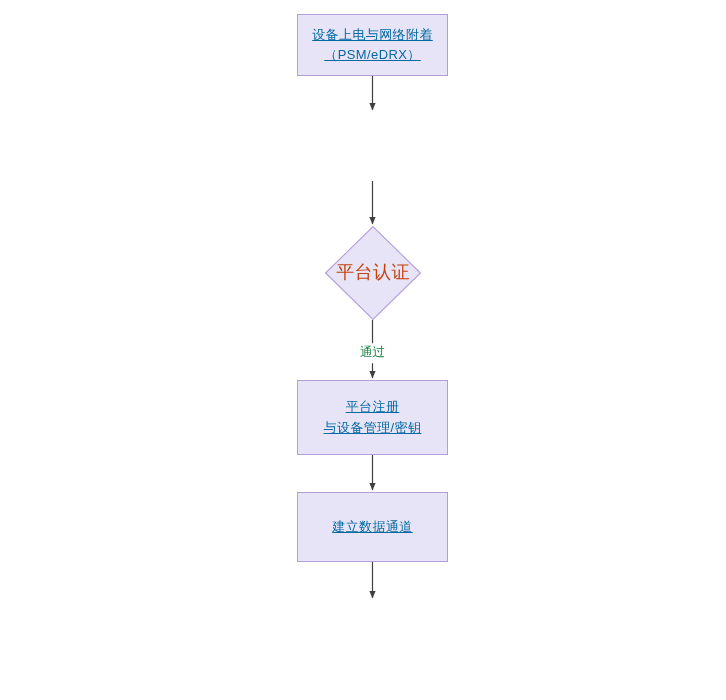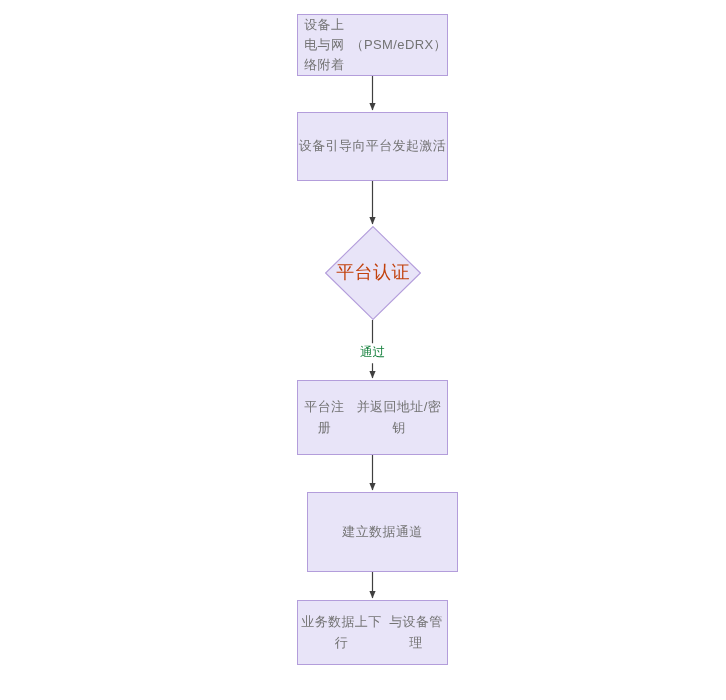--- a/index.html
+++ b/index.html
@@ -30,27 +30,29 @@
     height: 700px;
   }
 
   
   .node-rect {
     position: absolute;
     box-sizing: border-box;
     background: #e8e4f8;
     border: 1px solid #b39ddb;
     display: flex;
+    flex-direction: column;
     align-items: center;
     justify-content: center;
-    color: #737373;
+    color: #0369a1;
     font-size: 13px;
     line-height: 1.55;
     text-align: center;
     letter-spacing: 0.4px;
+    text-decoration: underline;
   }
   .node-rect .line2 {
     display: block;
   }
 
   
   .node-diamond-wrap {
     position: absolute;
     display: flex;
     align-items: center;
@@ -109,41 +111,33 @@
     <line x1="372.5" y1="455" x2="372.5" y2="490" stroke="#3f3f3f" stroke-width="1.2" marker-end="url(#arrowhead)"></line>
 
     <line x1="372.5" y1="562" x2="372.5" y2="598" stroke="#3f3f3f" stroke-width="1.2" marker-end="url(#arrowhead)"></line>
   </svg>
 
   <div class="node-rect" style="left:297px; top:14px; width:151px; height:62px;">
     <span>设备上电与网络附着</span>
     <span class="line2">（PSM/eDRX）</span>
   </div>
 
-  <div class="node-rect" style="left:297px; top:112px; width:151px; height:69px;">
-    <span>设备引导</span>
-    <span class="line2">向平台发起激活</span>
-  </div>
 
   <div class="node-diamond-wrap" style="left:325px; top:226px; width:96px; height:94px;">
     <svg class="node-diamond-shape" viewBox="0 0 96 94" preserveAspectRatio="none" xmlns="http://www.w3.org/2000/svg">
       <polygon points="48,0.6 95.4,47 48,93.4 0.6,47" fill="#e8e4f8" stroke="#b39ddb" stroke-width="1.1"></polygon>
     </svg>
     <span class="node-diamond-label">平台认证</span>
   </div>
 
   <div class="edge-label" style="left:372.5px; top:353px;">通过</div>
 
   <div class="node-rect" style="left:297px; top:380px; width:151px; height:75px;">
     <span>平台注册</span>
-    <span class="line2">并返回地址/密钥</span>
+    <span class="line2">与设备管理/密钥</span>
   </div>
 
-  <div class="node-rect" style="left:297px; top:492px; width:151px; height:80px;margin-left:10px;">
+  <div class="node-rect" style="left:297px; top:492px; width:151px; height:70px;">
     <span>建立数据通道</span>
   </div>
 
-  <div class="node-rect" style="left:297px; top:600px; width:151px; height:65px;">
-    <span>业务数据上下行</span>
-    <span class="line2">与设备管理</span>
-  </div>
 
 </div>
 
 </body></html>

